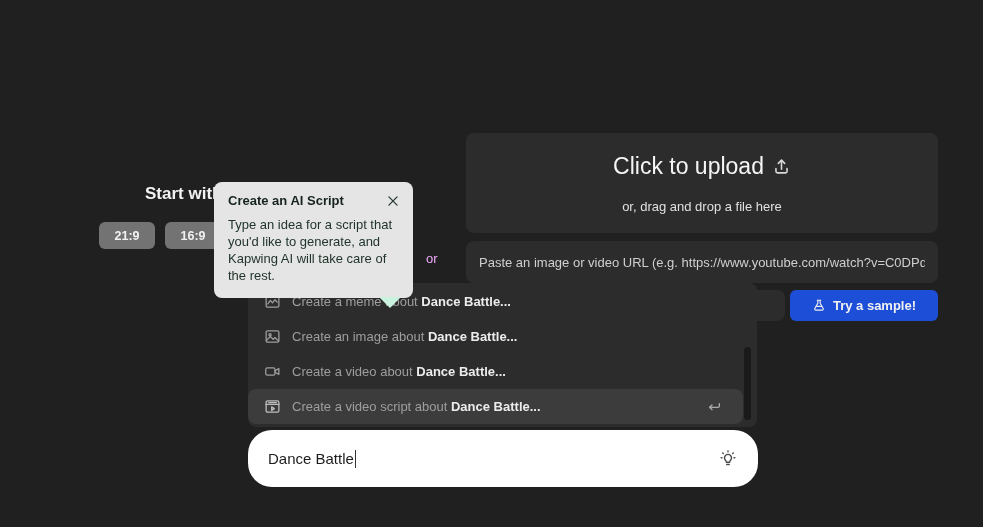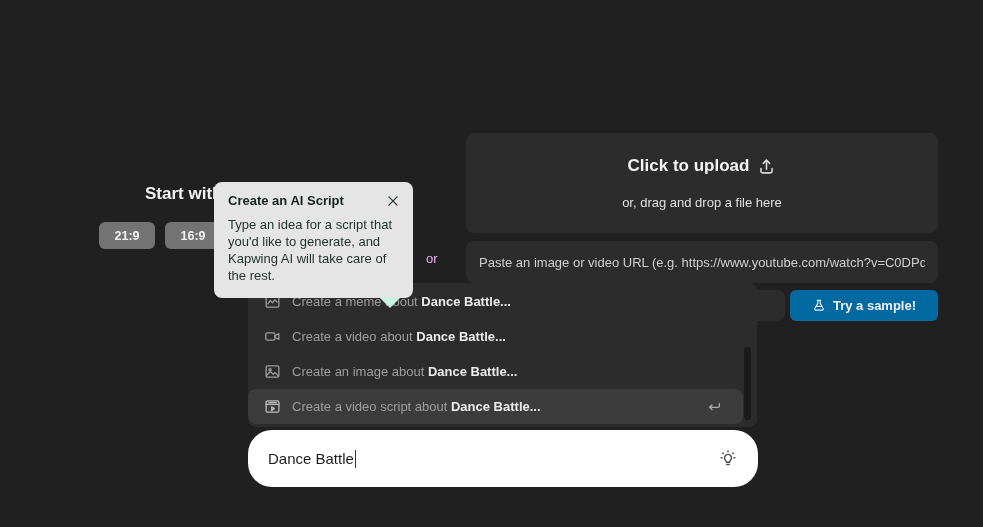--- a/index.html
+++ b/index.html
@@ -31,39 +31,39 @@
     font-size: 13px; color: #f0abfc; z-index: 1; margin-top: 28px;
   }
   
   .upload-box {
     position: absolute; left: 466px; top: 133px; width: 472px; height: 100px;
     background: #2c2c2c; border-radius: 8px; z-index: 1;
     display: flex; flex-direction: column; align-items: center; justify-content: center;
     cursor: pointer;
   }
   .upload-title-row { display: flex; align-items: center; gap: 8px; }
-  .upload-title { font-size: 17px; font-weight: bold; color: #f5f5f5; }
+  .upload-title { font-size: 23px; font-weight: normal; color: #f5f5f5; }
   .upload-sub { margin-top: 19px; font-size: 13px; color: #e0e0e0; }
   
   .url-input {
     position: absolute; left: 466px; top: 241px; width: 472px; height: 42px;
     background: #2c2c2c; border: none; border-radius: 8px;
     color: #cfcfcf; font-size: 13px; font-family: inherit;
     padding: 0 13px; z-index: 1;
   }
   .url-input::placeholder { color: #cfcfcf; opacity: 1; }
   
   .hidden-row {
     position: absolute; left: 466px; top: 290px; width: 319px; height: 31px;
     background: #2c2c2c; border-radius: 8px; z-index: 1;
   }
   
   .sample-btn {
     position: absolute; left: 790px; top: 290px; width: 148px; height: 31px;
-    background: #0369a1; border: none; border-radius: 6px;
+    background: #1d4ed8; border: none; border-radius: 6px;
     color: #f1f1f1; font-size: 13px; font-weight: bold; font-family: inherit;
     display: flex; align-items: center; justify-content: center; gap: 7px;
     z-index: 1; cursor: pointer;
   }
   
   .dropdown {
     position: absolute; left: 248px; top: 283px; width: 509px; height: 144px;
     background: #2c2c2c; border-radius: 8px; z-index: 3;
     padding-top: 1px;
   }
@@ -160,36 +160,36 @@
         <rect x="3" y="4" width="18" height="16" rx="2"></rect>
         <path d="M5.5 15.5 L9 10.5 L12 14 L15.5 9.5 L18.5 13"></path>
       </svg>
     </span>
     <span><span>Create a meme about </span><span class="term">Dance Battle...</span></span>
   </div>
 
   <div class="suggest-row">
     <span class="row-icon">
       <svg width="17" height="17" viewBox="0 0 24 24" fill="none" stroke="#9e9e9e" stroke-width="1.8" stroke-linecap="round" stroke-linejoin="round">
-        <rect x="2.5" y="7" width="13" height="10" rx="2"></rect>
-        <path d="M15.5 11 L21 8 V16 L15.5 13 Z"></path>
-      </svg>
-    </span>
-    <span><span>Create a video about </span><span class="term">Dance Battle...</span></span>
-  </div>
-
-  <div class="suggest-row">
-    <span class="row-icon">
-      <svg width="17" height="17" viewBox="0 0 24 24" fill="none" stroke="#9e9e9e" stroke-width="1.8" stroke-linecap="round" stroke-linejoin="round">
         <rect x="3" y="4" width="18" height="16" rx="2"></rect>
         <circle cx="8.5" cy="9.5" r="1.6"></circle>
         <path d="M3.5 17.5 L9 12 L13 16 L15.5 13.5 L20.5 18.5"></path>
       </svg>
     </span>
     <span><span>Create an image about </span><span class="term">Dance Battle...</span></span>
+  </div>
+
+  <div class="suggest-row">
+    <span class="row-icon">
+      <svg width="17" height="17" viewBox="0 0 24 24" fill="none" stroke="#9e9e9e" stroke-width="1.8" stroke-linecap="round" stroke-linejoin="round">
+        <rect x="2.5" y="7" width="13" height="10" rx="2"></rect>
+        <path d="M15.5 11 L21 8 V16 L15.5 13 Z"></path>
+      </svg>
+    </span>
+    <span><span>Create a video about </span><span class="term">Dance Battle...</span></span>
   </div>
 
   <div class="suggest-row highlighted">
     <span class="row-icon">
       <svg width="17" height="17" viewBox="0 0 24 24" fill="none" stroke="#bdbdbd" stroke-width="1.8" stroke-linecap="round" stroke-linejoin="round">
         <rect x="3" y="4" width="18" height="16" rx="2"></rect>
         <path d="M3 9 H21"></path>
           <path d="M6.5 6.5 H17.5"></path>
         <path d="M10.8 12.5 L14.6 15 L10.8 17.5 Z"></path>
       </svg>

